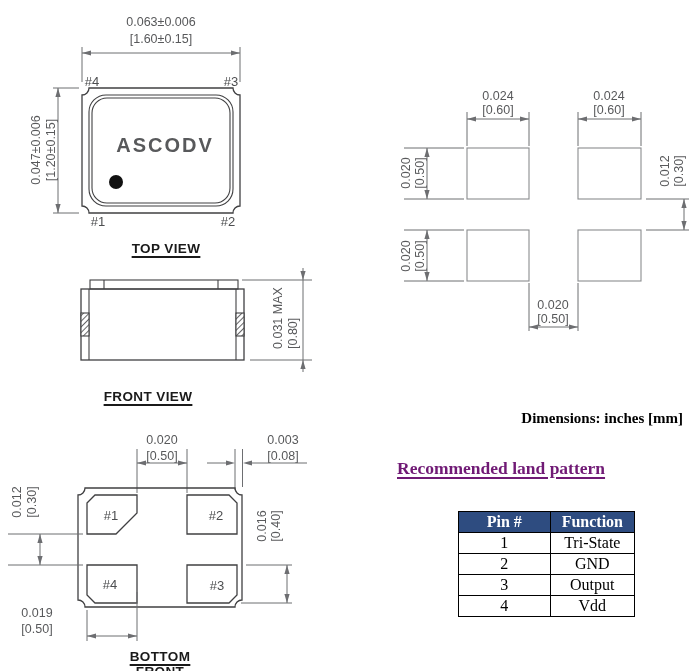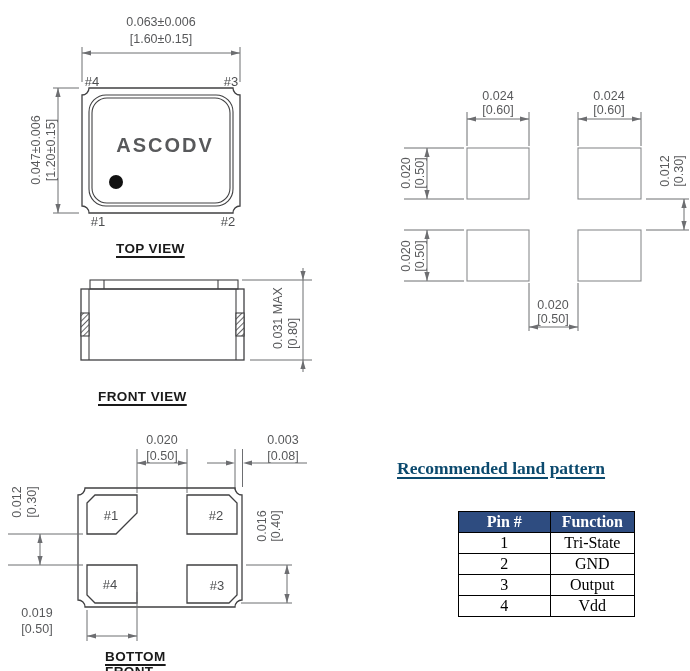--- a/index.html
+++ b/index.html
@@ -17,27 +17,27 @@
   
   .ln{stroke:var(--line-main);stroke-width:1.3;fill:none;}
   .lnt{stroke:var(--line-main);stroke-width:1.1;fill:none;}
   .dl{stroke:var(--line-dim);stroke-width:1;fill:none;}
   .padln{stroke:var(--line-pad);stroke-width:1.1;fill:#fff;}
   .ar{fill:var(--line-dim);stroke:none;}
   text.dt{font-family:"Liberation Sans",sans-serif;font-size:12.5px;fill:var(--text-dim);}
   text.pin{font-family:"Liberation Sans",sans-serif;font-size:13px;fill:#4d4e50;}
   text.mark{font-family:"Liberation Sans",sans-serif;font-size:20px;font-weight:600;
             letter-spacing:2px;fill:var(--text-dim);}
-  .viewlabel{position:absolute;font-weight:bold;font-size:13.5px;
+  .viewlabel{position:absolute;text-align:center;font-weight:bold;font-size:13.5px;
              letter-spacing:.4px;color:#1a1a1a;text-decoration:underline;
              text-underline-offset:3px;text-decoration-thickness:1.5px;}
   .units-note{position:absolute;left:500px;top:410px;width:183px;text-align:right;
               font-family:"Liberation Serif",serif;font-weight:bold;font-size:15px;color:#000;}
   .heading{position:absolute;left:397px;top:458px;font-family:"Liberation Serif",serif;
-           font-weight:bold;font-size:17.5px;color:#0c4a6e;text-decoration:underline;
+           font-weight:bold;font-size:17.5px;color:#701a75;text-decoration:underline;
            text-underline-offset:3px;text-decoration-thickness:1.5px;}
   table.pins{position:absolute;left:458px;top:511px;width:177px;border-collapse:collapse;
              font-family:"Liberation Serif",serif;font-size:16px;color:#000;padding-left:12px;}
   table.pins th,table.pins td{border:1px solid #000;text-align:center;padding:0;height:20px;}
   table.pins th{background:var(--table-header-bg);color:var(--table-header-text);font-weight:bold;}
   table.pins td.c1,table.pins th.c1{width:88px;}
   table.pins td.c2,table.pins th.c2{width:81px;}
 </style>
 </head>
 <body>
@@ -225,20 +225,21 @@
       <text class="dt" x="553" y="309" text-anchor="middle">0.020</text>
       <text class="dt" x="553" y="323" text-anchor="middle">[0.50]</text>
       <line class="dl" x1="529" y1="283" x2="529" y2="331"></line>
       <line class="dl" x1="578" y1="283" x2="578" y2="331"></line>
       <line class="dl" x1="529" y1="327" x2="578" y2="327"></line>
       <polygon class="ar" points="529,327 538,324.4 538,329.6"></polygon>
       <polygon class="ar" points="578,327 569,324.4 569,329.6"></polygon>
     </g>
   </svg>
 
+  <div class="units-note">Dimensions: inches [mm]</div>
 
   <div class="heading">Recommended land pattern</div>
 
   <table class="pins">
     <thead>
       <tr>
         <th class="c1">Pin #</th>
         <th class="c2">Function</th>
       </tr>
     </thead>

